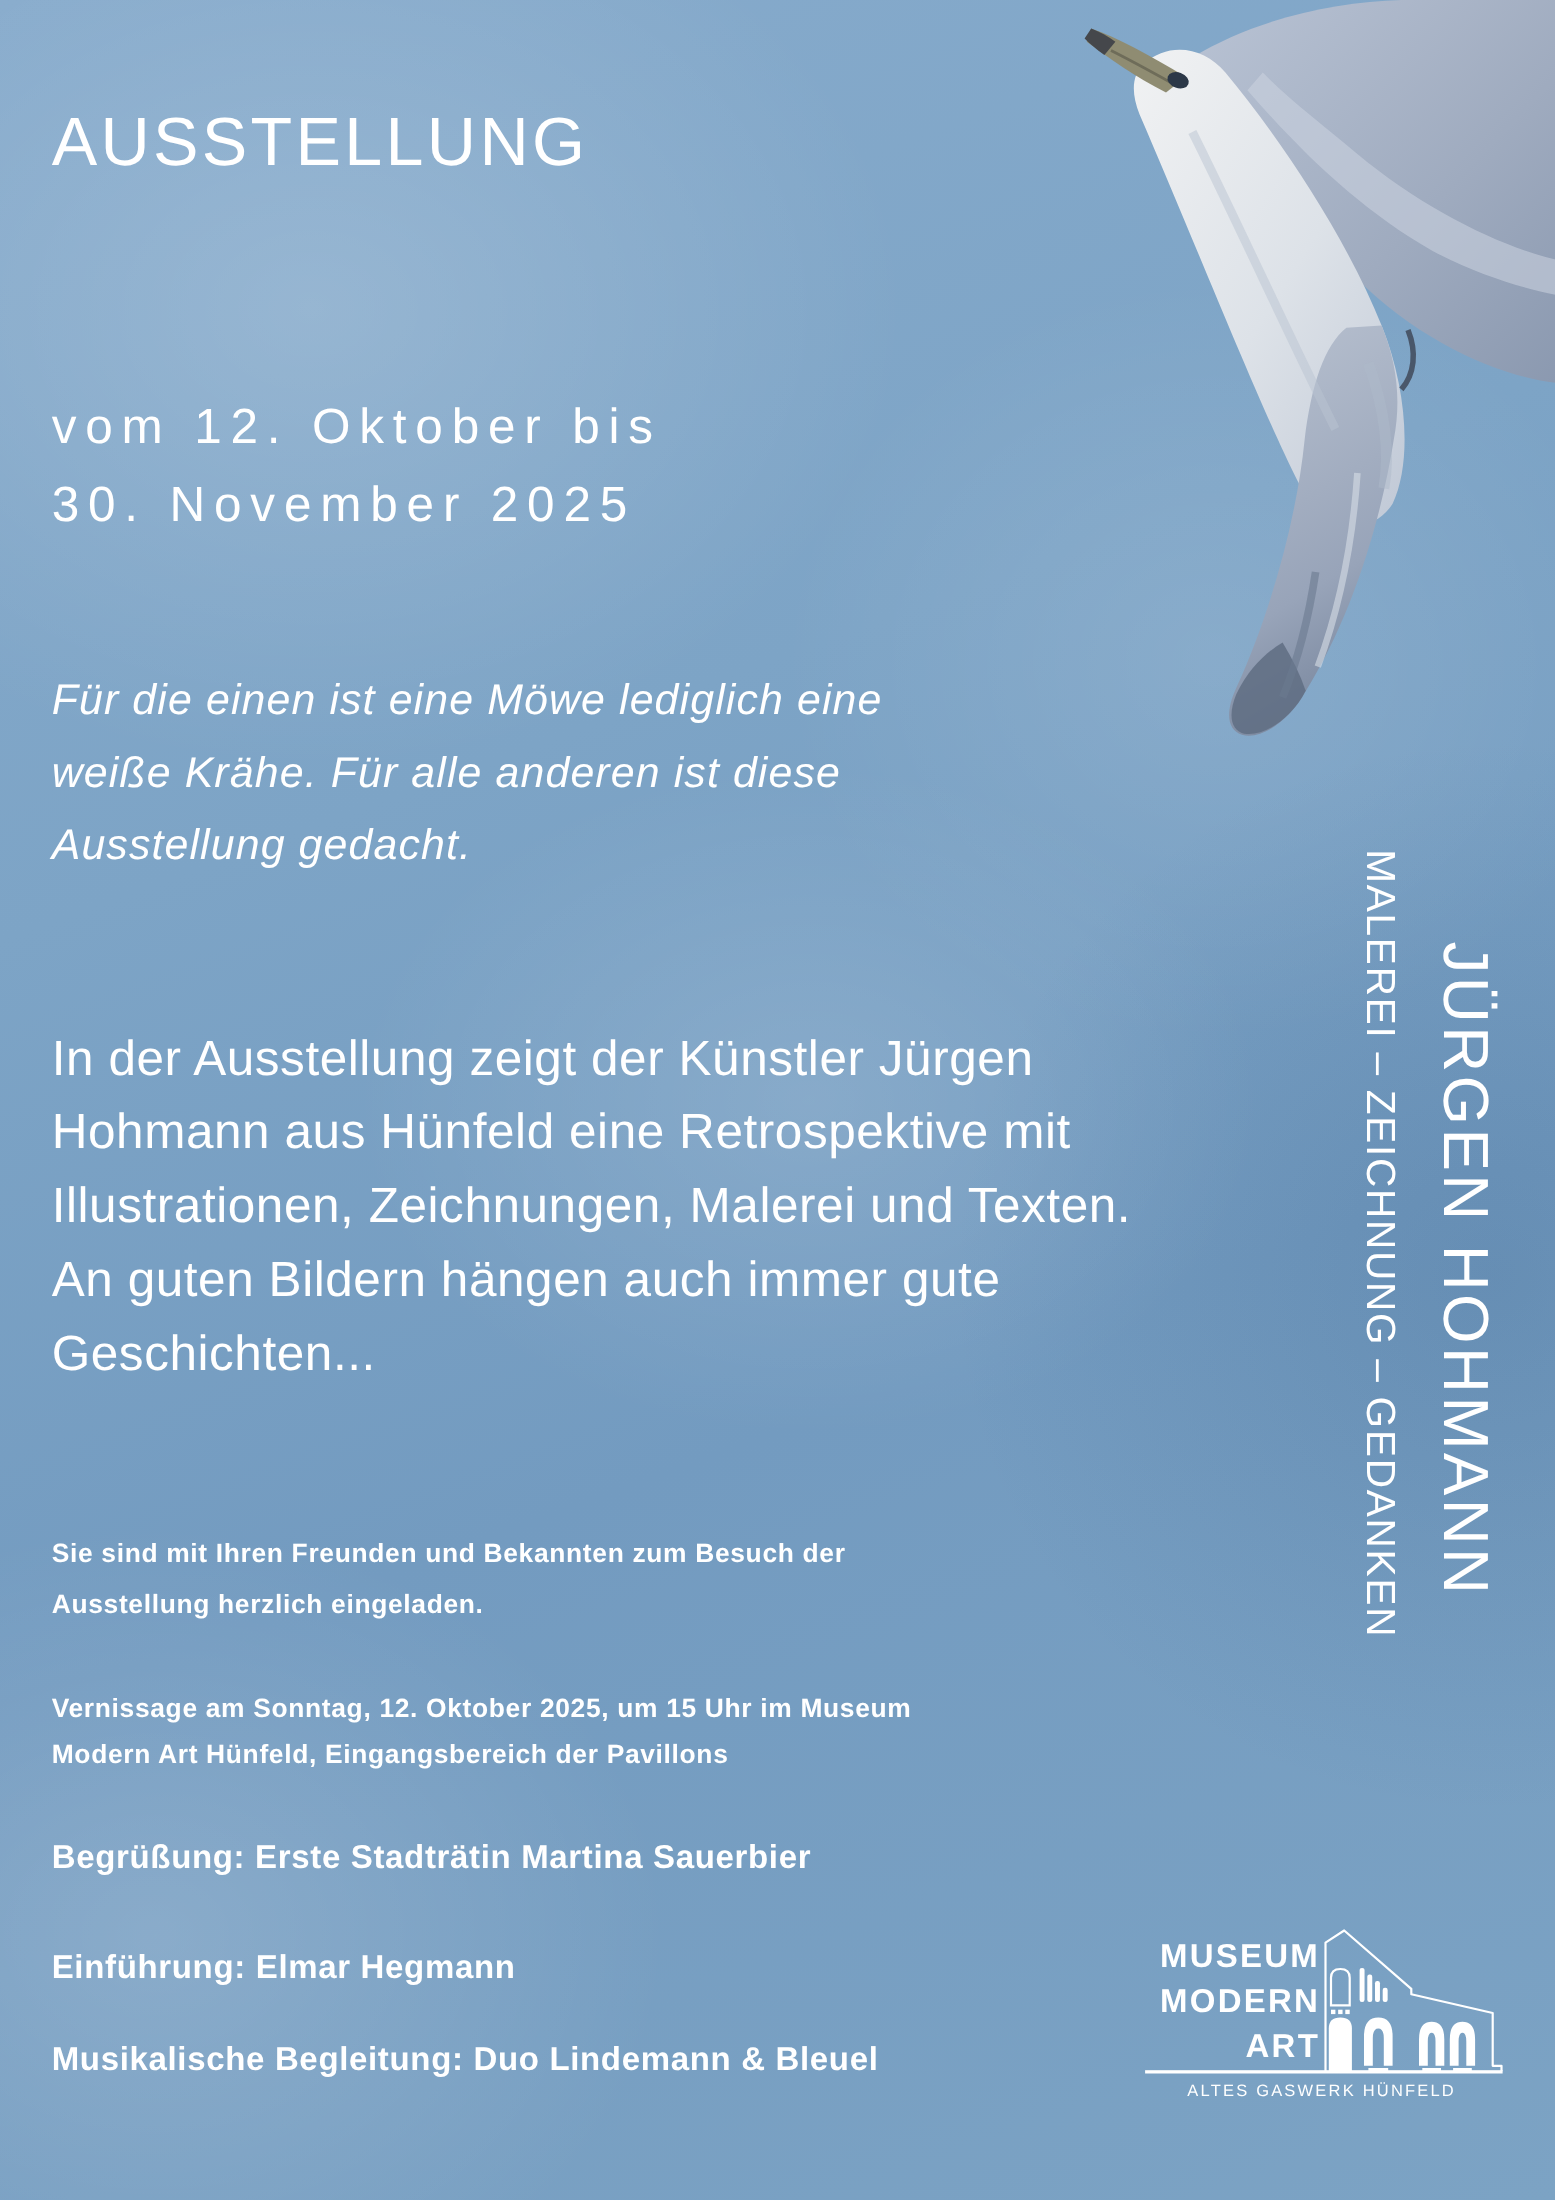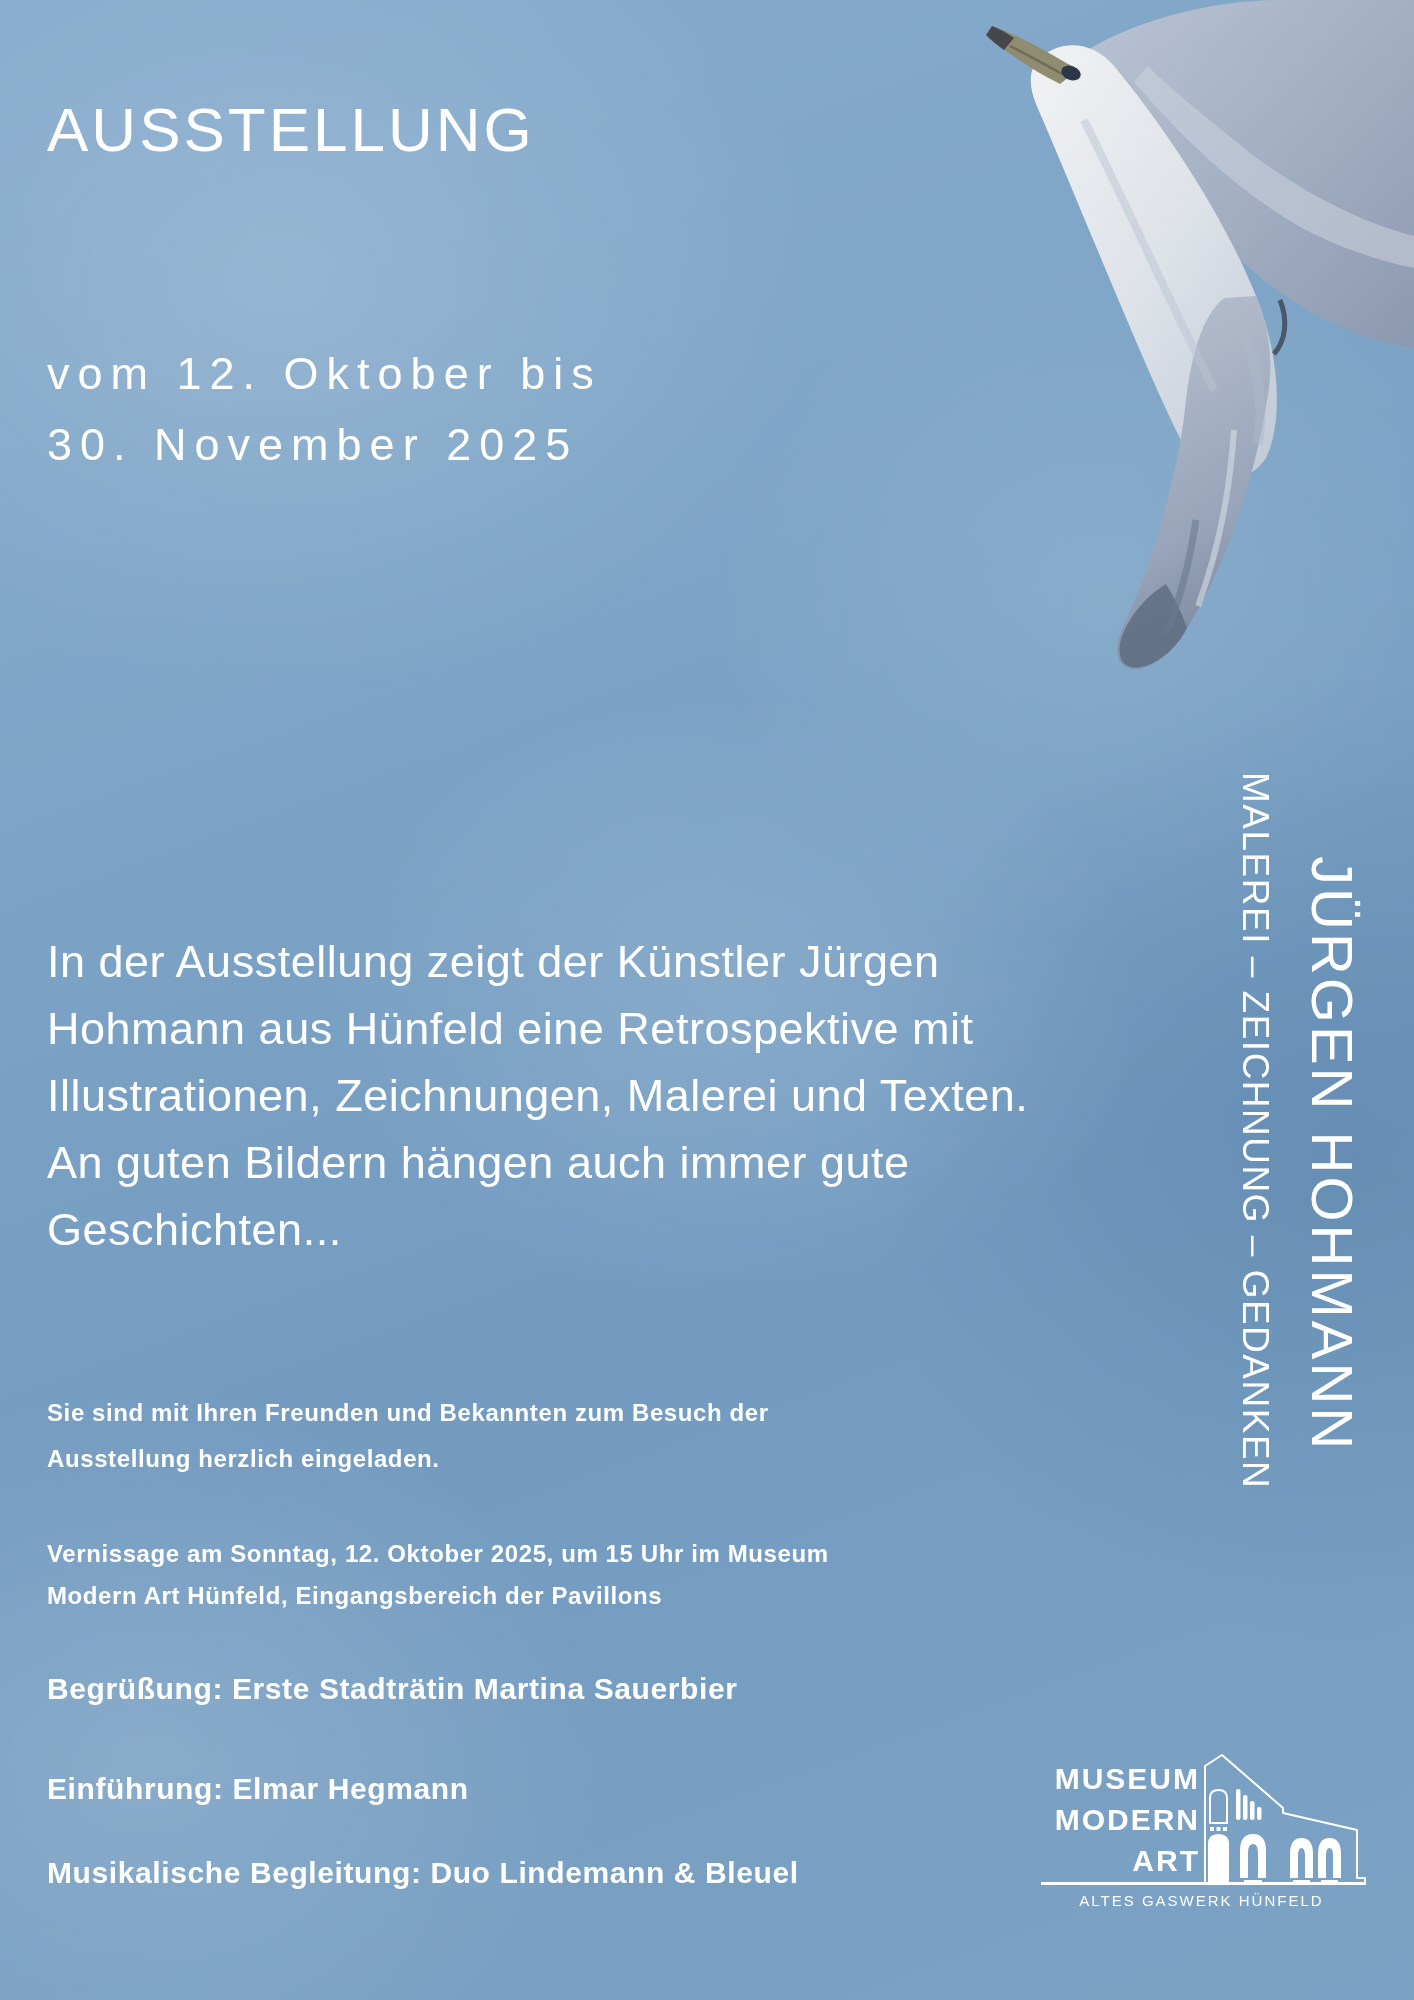--- a/index.html
+++ b/index.html
@@ -24,21 +24,21 @@
     left:47px;top:96px;
     font-size:62px;font-weight:200;letter-spacing:3px;
     line-height:1.1;
   }
   .title{
     left:47px;top:208px;margin:0;
     font-size:84px;font-weight:700;letter-spacing:1px;
     line-height:1.1;
   }
   .dates{
-    left:47px;top:338px;
+    left:47px;top:352px;
     font-size:45px;font-weight:300;letter-spacing:8px;
     line-height:71px;
   }
   .quote{
     left:47px;top:604px;
     font-size:39px;font-style:italic;font-weight:300;
     line-height:66px;letter-spacing:1px;
   }
   .bodytext{
     left:47px;top:928px;
@@ -153,20 +153,23 @@
     <path d="M150,120 C190,200 240,310 280,390" stroke="#b9c3d1" stroke-width="8" fill="none" opacity="0.5"></path>
     <path d="M310,330 C324,370 330,410 324,444" stroke="#aeb9c9" stroke-width="10" fill="none" opacity="0.5"></path>
 
     <path d="M346,300 C354,320 352,340 340,354" stroke="#3c4452" stroke-width="5" fill="none" opacity="0.8"></path>
   </svg>
 
   <div class="abs kicker">AUSSTELLUNG</div>
   <div class="abs dates preline">vom 12. Oktober bis
 30. November 2025</div>
 
+  <div class="abs quote preline">Für die einen ist eine Möwe lediglich eine
+weiße Krähe. Für alle anderen ist diese
+Ausstellung gedacht.</div>
 
   <div class="abs bodytext preline">In der Ausstellung zeigt der Künstler Jürgen
 Hohmann aus Hünfeld eine Retrospektive mit
 Illustrationen, Zeichnungen, Malerei und Texten.
 An guten Bildern hängen auch immer gute
 Geschichten...</div>
 
   <div class="abs invite preline">Sie sind mit Ihren Freunden und Bekannten zum Besuch der
 Ausstellung herzlich eingeladen.</div>
 

